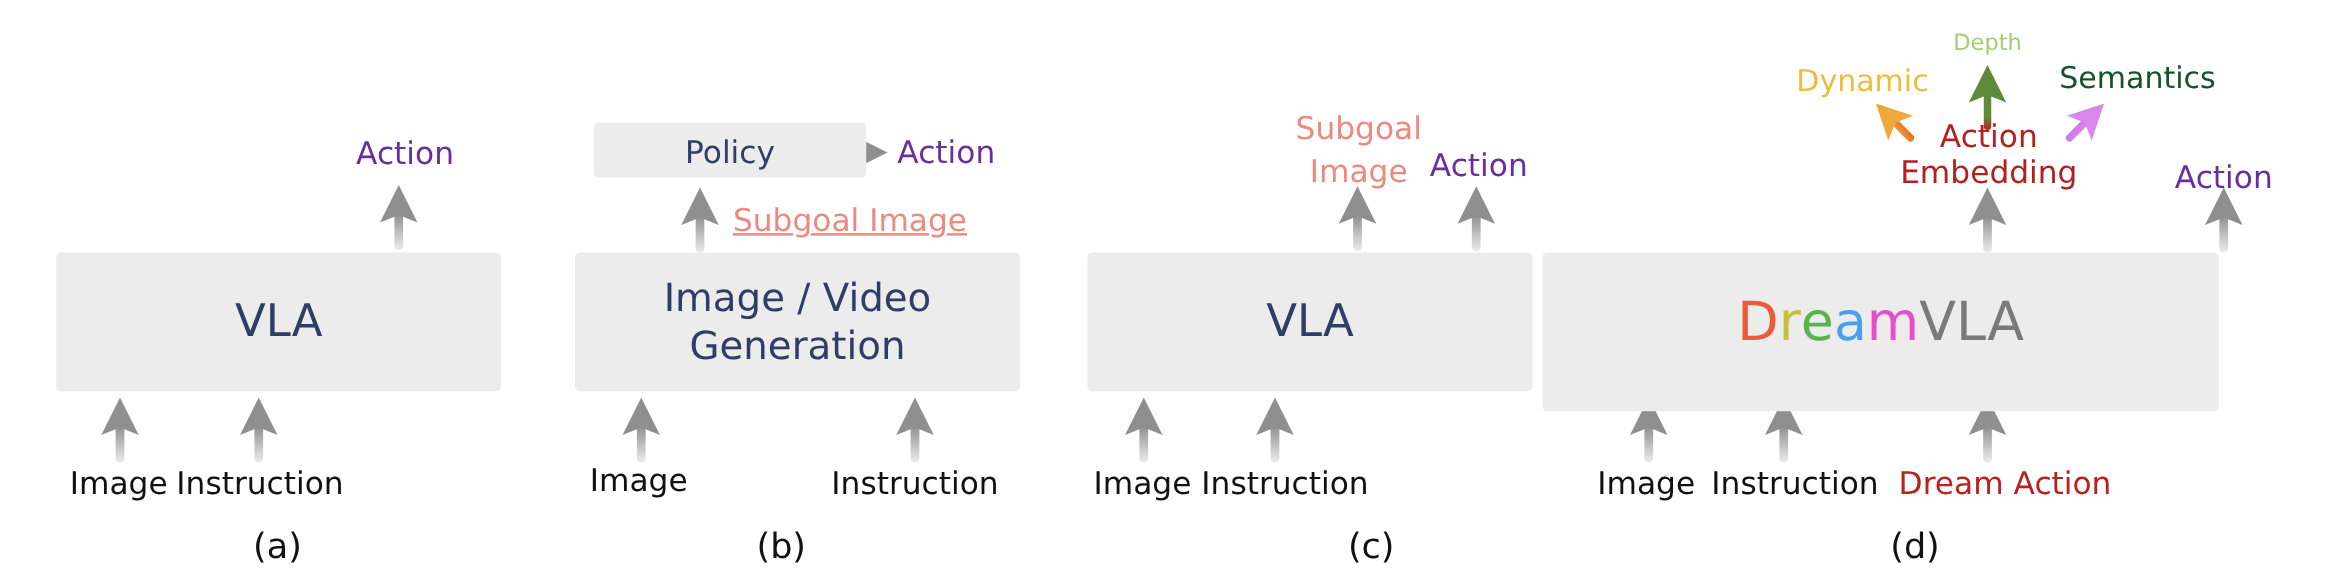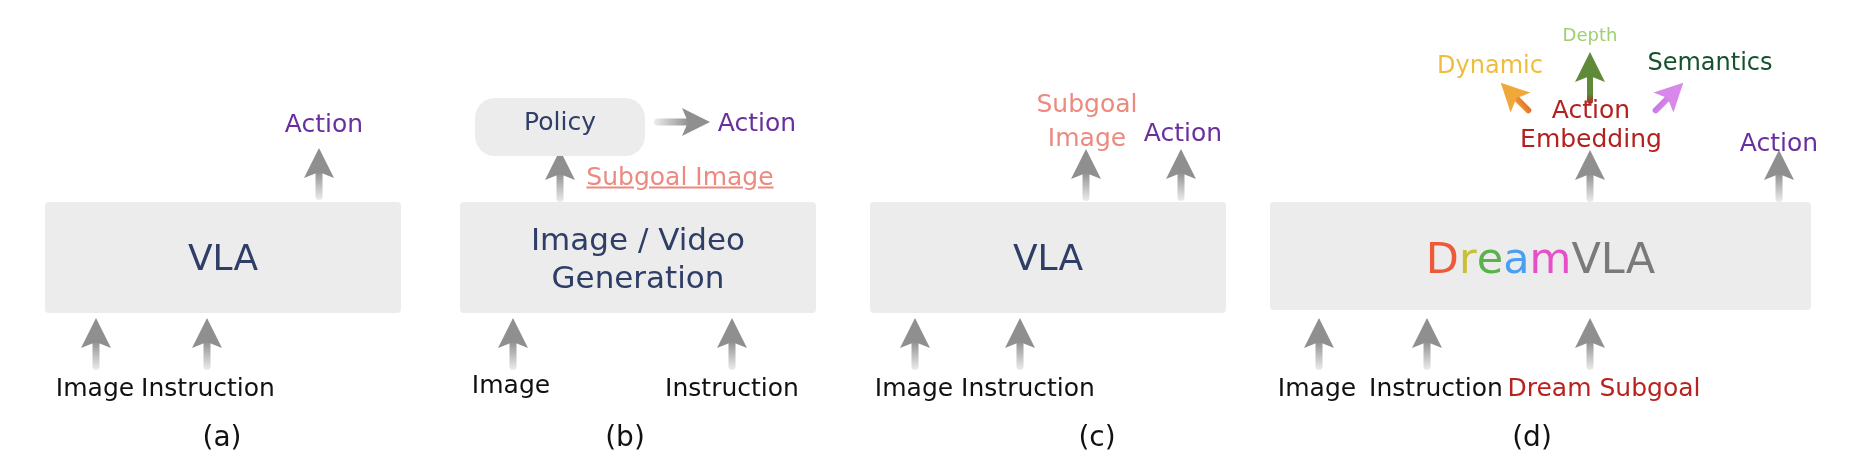--- a/index.html
+++ b/index.html
@@ -86,21 +86,21 @@
   </svg>
 
   <div class="box" style="left:45px; top:202px; width:356px; height:111px;">
     <div class="box-label" style="top:38px; font-size:36px; line-height:36px;">VLA</div>
   </div>
   <div class="t act" style="left:324px; top:123px;">Action</div>
   <div class="t in" style="left:95px; top:387px;">Image</div>
   <div class="t in" style="left:208px; top:387px;">Instruction</div>
   <div class="t cap" style="left:222px; top:437px;">(a)</div>
 
-  <div class="box" style="left:475px; top:98px; width:170px; height:58px; border-radius:20px;">
+  <div class="box" style="left:475px; top:98px; width:170px; height:44px; border-radius:4px;padding-left:48px;">
     <div class="box-label" style="top:11px; font-size:25px; line-height:25px;">Policy</div>
   </div>
   <div class="t act" style="left:757px; top:122px;">Action</div>
   <div class="t sub" style="left:680px; top:176px;text-decoration:underline;">Subgoal Image</div>
   <div class="box" style="left:460px; top:202px; width:356px; height:111px;">
     <div class="box-label" style="top:60px; font-size:31px; line-height:31px;">Generation</div>
     <div class="box-label" style="top:22px; font-size:31px; line-height:31px;">Image / Video</div>
   </div>
   <div class="t in" style="left:511px; top:384px;">Image</div>
   <div class="t in" style="left:732px; top:387px;">Instruction</div>
@@ -109,30 +109,30 @@
   <div class="box" style="left:870px; top:202px; width:356px; height:111px;">
     <div class="box-label" style="top:38px; font-size:36px; line-height:36px;">VLA</div>
   </div>
   <div class="t sub" style="left:1087px; top:103px;">Subgoal</div>
   <div class="t sub" style="left:1087px; top:137px;">Image</div>
   <div class="t act" style="left:1183px; top:132px;">Action</div>
   <div class="t in" style="left:914px; top:387px;">Image</div>
   <div class="t in" style="left:1028px; top:387px;">Instruction</div>
   <div class="t cap" style="left:1097px; top:437px;">(c)</div>
 
-  <div class="box" style="left:1270px; top:202px; width:541px; height:108px;">
+  <div class="box" style="left:1234px; top:202px; width:541px; height:127px;">
     <div class="box-label dream" style="top:35px; font-size:43px; line-height:43px;">
       <span style="color:#ec5a3a">D</span><span style="color:#c9c03a">r</span><span style="color:#59b24a">e</span><span style="color:#4aa0f0">a</span><span style="color:#e64fc8">m</span><span style="color:#7a7a7a">VLA</span>
     </div>
   </div>
 
   <div class="t" style="left:1590px; top:35px; font-size:18px; color:#9fcf6e;">Depth</div>
   <div class="t" style="left:1490px; top:65px; font-size:24px; color:#f0bc3c;">Dynamic</div>
   <div class="t" style="left:1710px; top:62px; font-size:24px; color:#14532d;">Semantics</div>
   <div class="t" style="left:1591px; top:109px; font-size:25px; color:#b3211f;">Action</div>
   <div class="t" style="left:1591px; top:138px; font-size:25px; color:#b3211f;">Embedding</div>
   <div class="t act" style="left:1779px; top:142px;">Action</div>
 
   <div class="t in" style="left:1317px; top:387px;">Image</div>
   <div class="t in" style="left:1436px; top:387px;">Instruction</div>
-  <div class="t in" style="left:1604px; top:387px; color:#b8231f;">Dream Subgoal</div>
+  <div class="t in" style="left:1604px; top:387px; color:#b8231f;">Dream Action</div>
   <div class="t cap" style="left:1532px; top:437px;">(d)</div>
 </div>
 
 </body></html>

